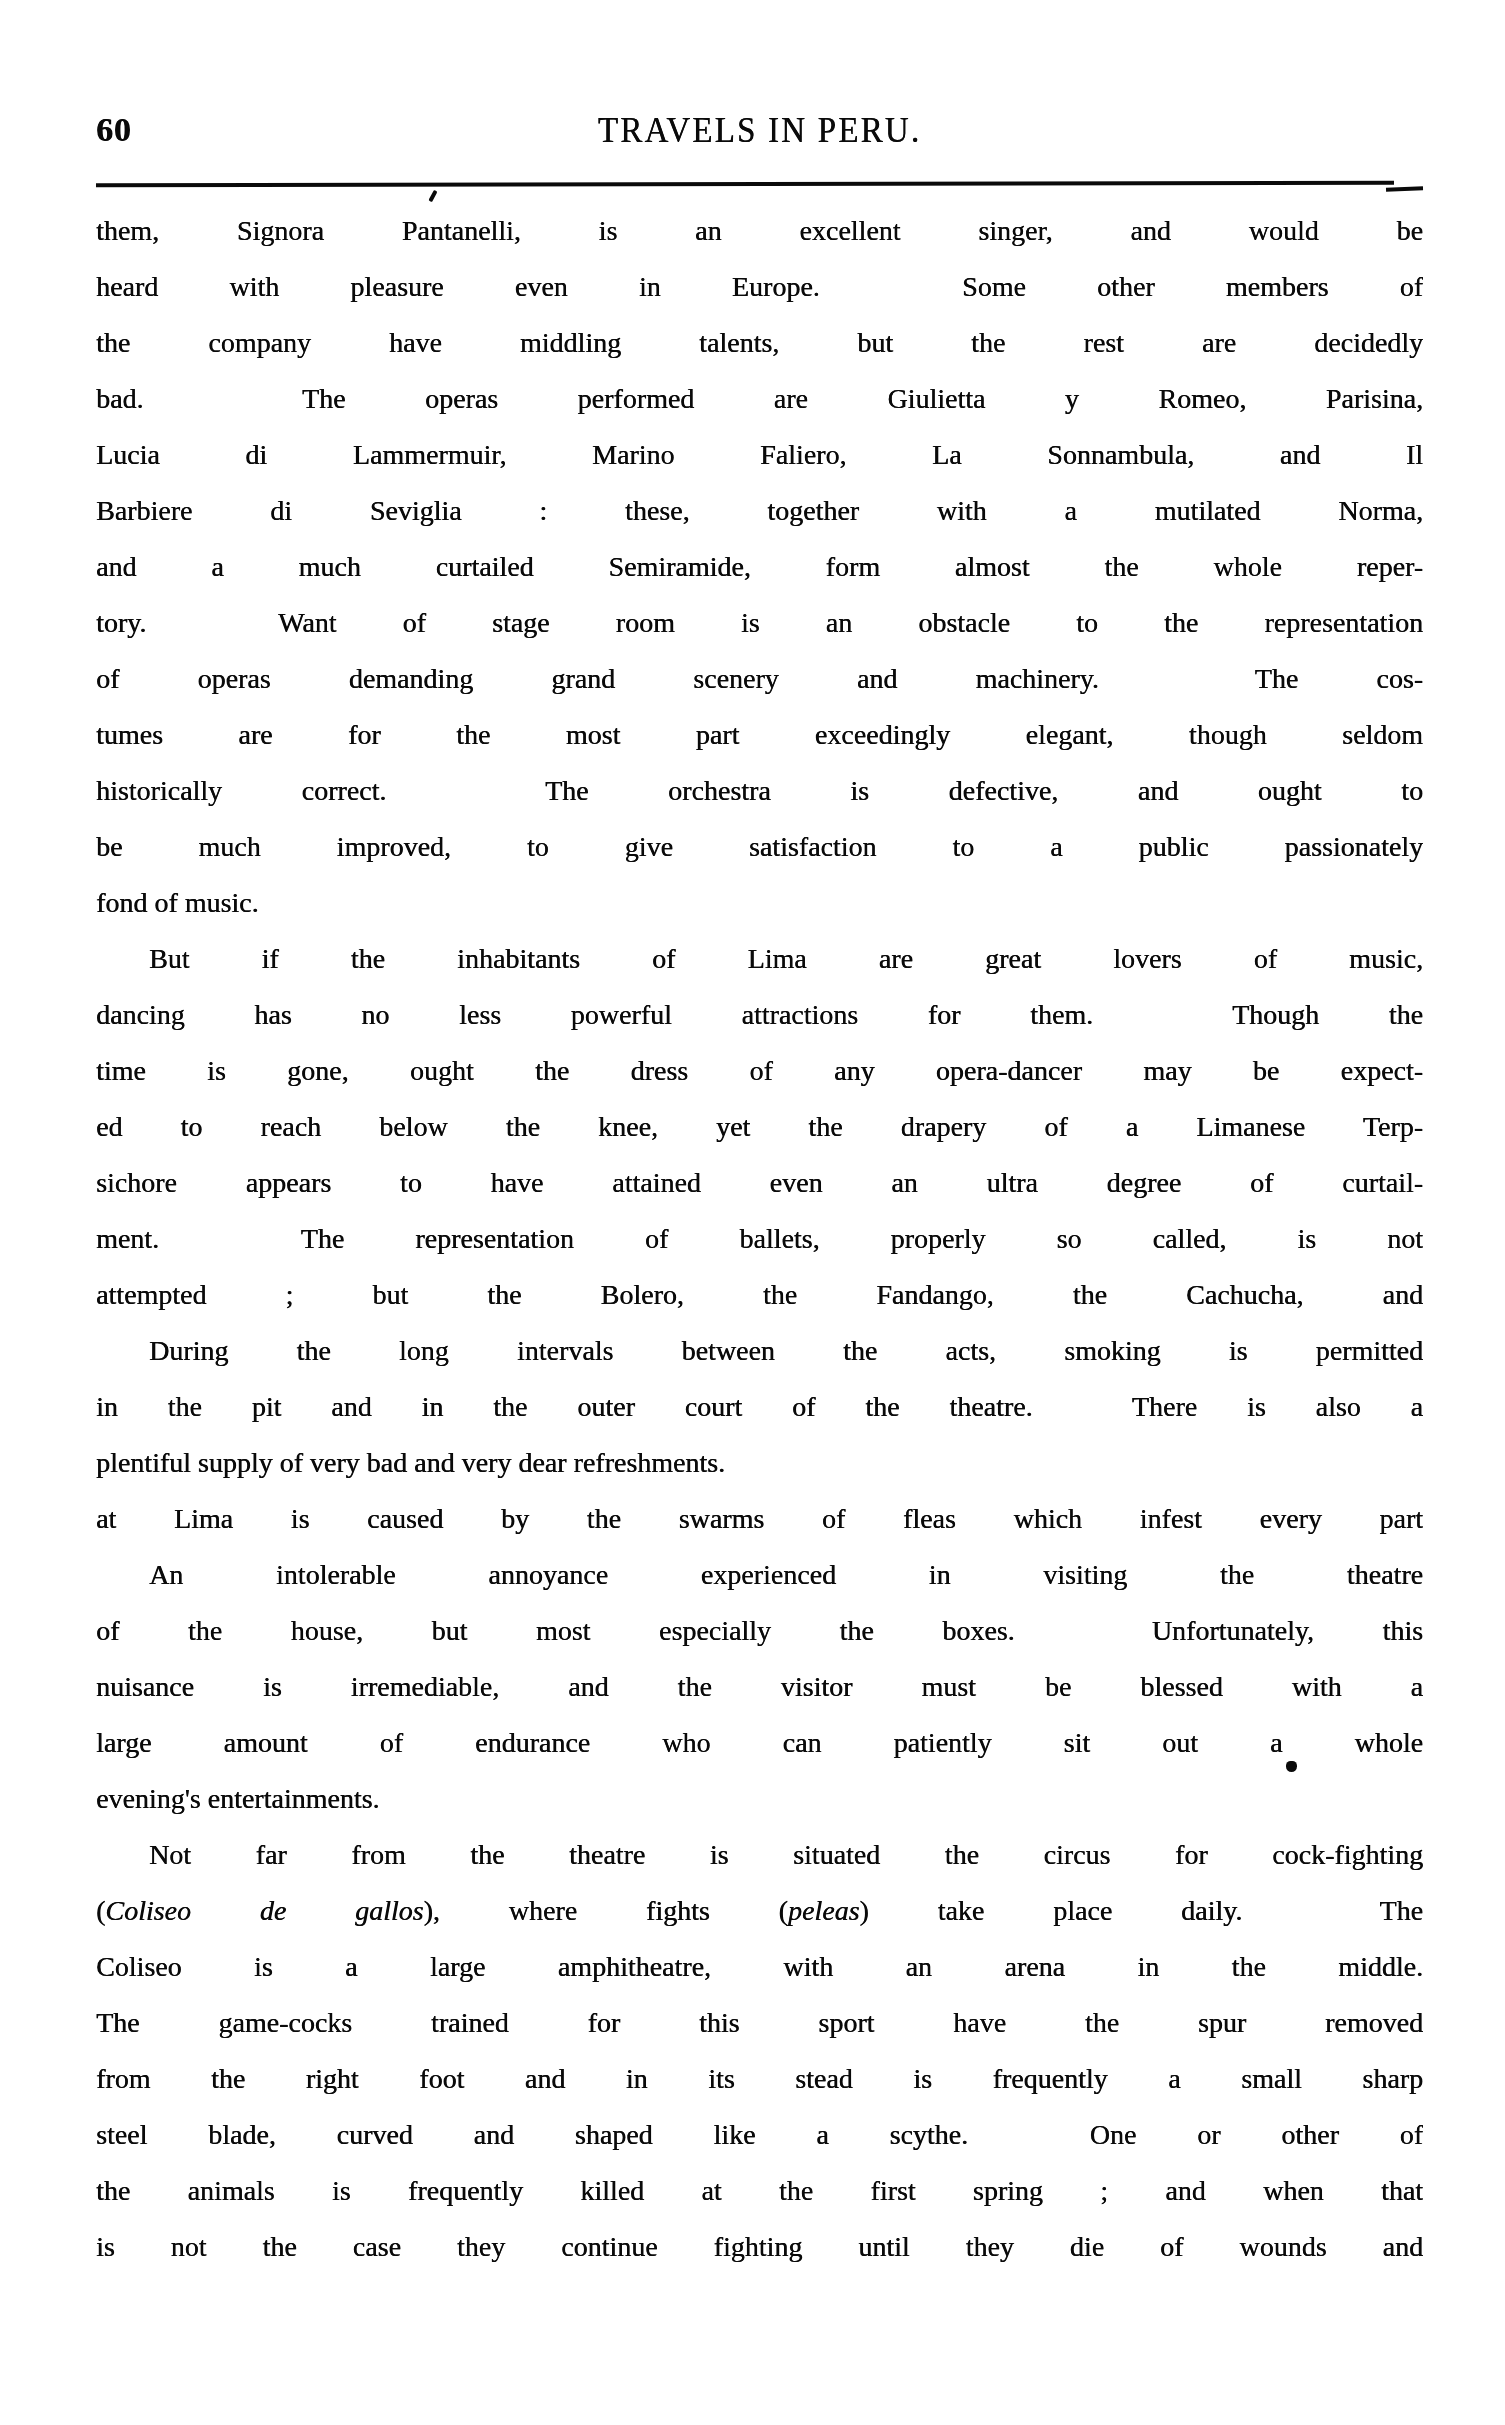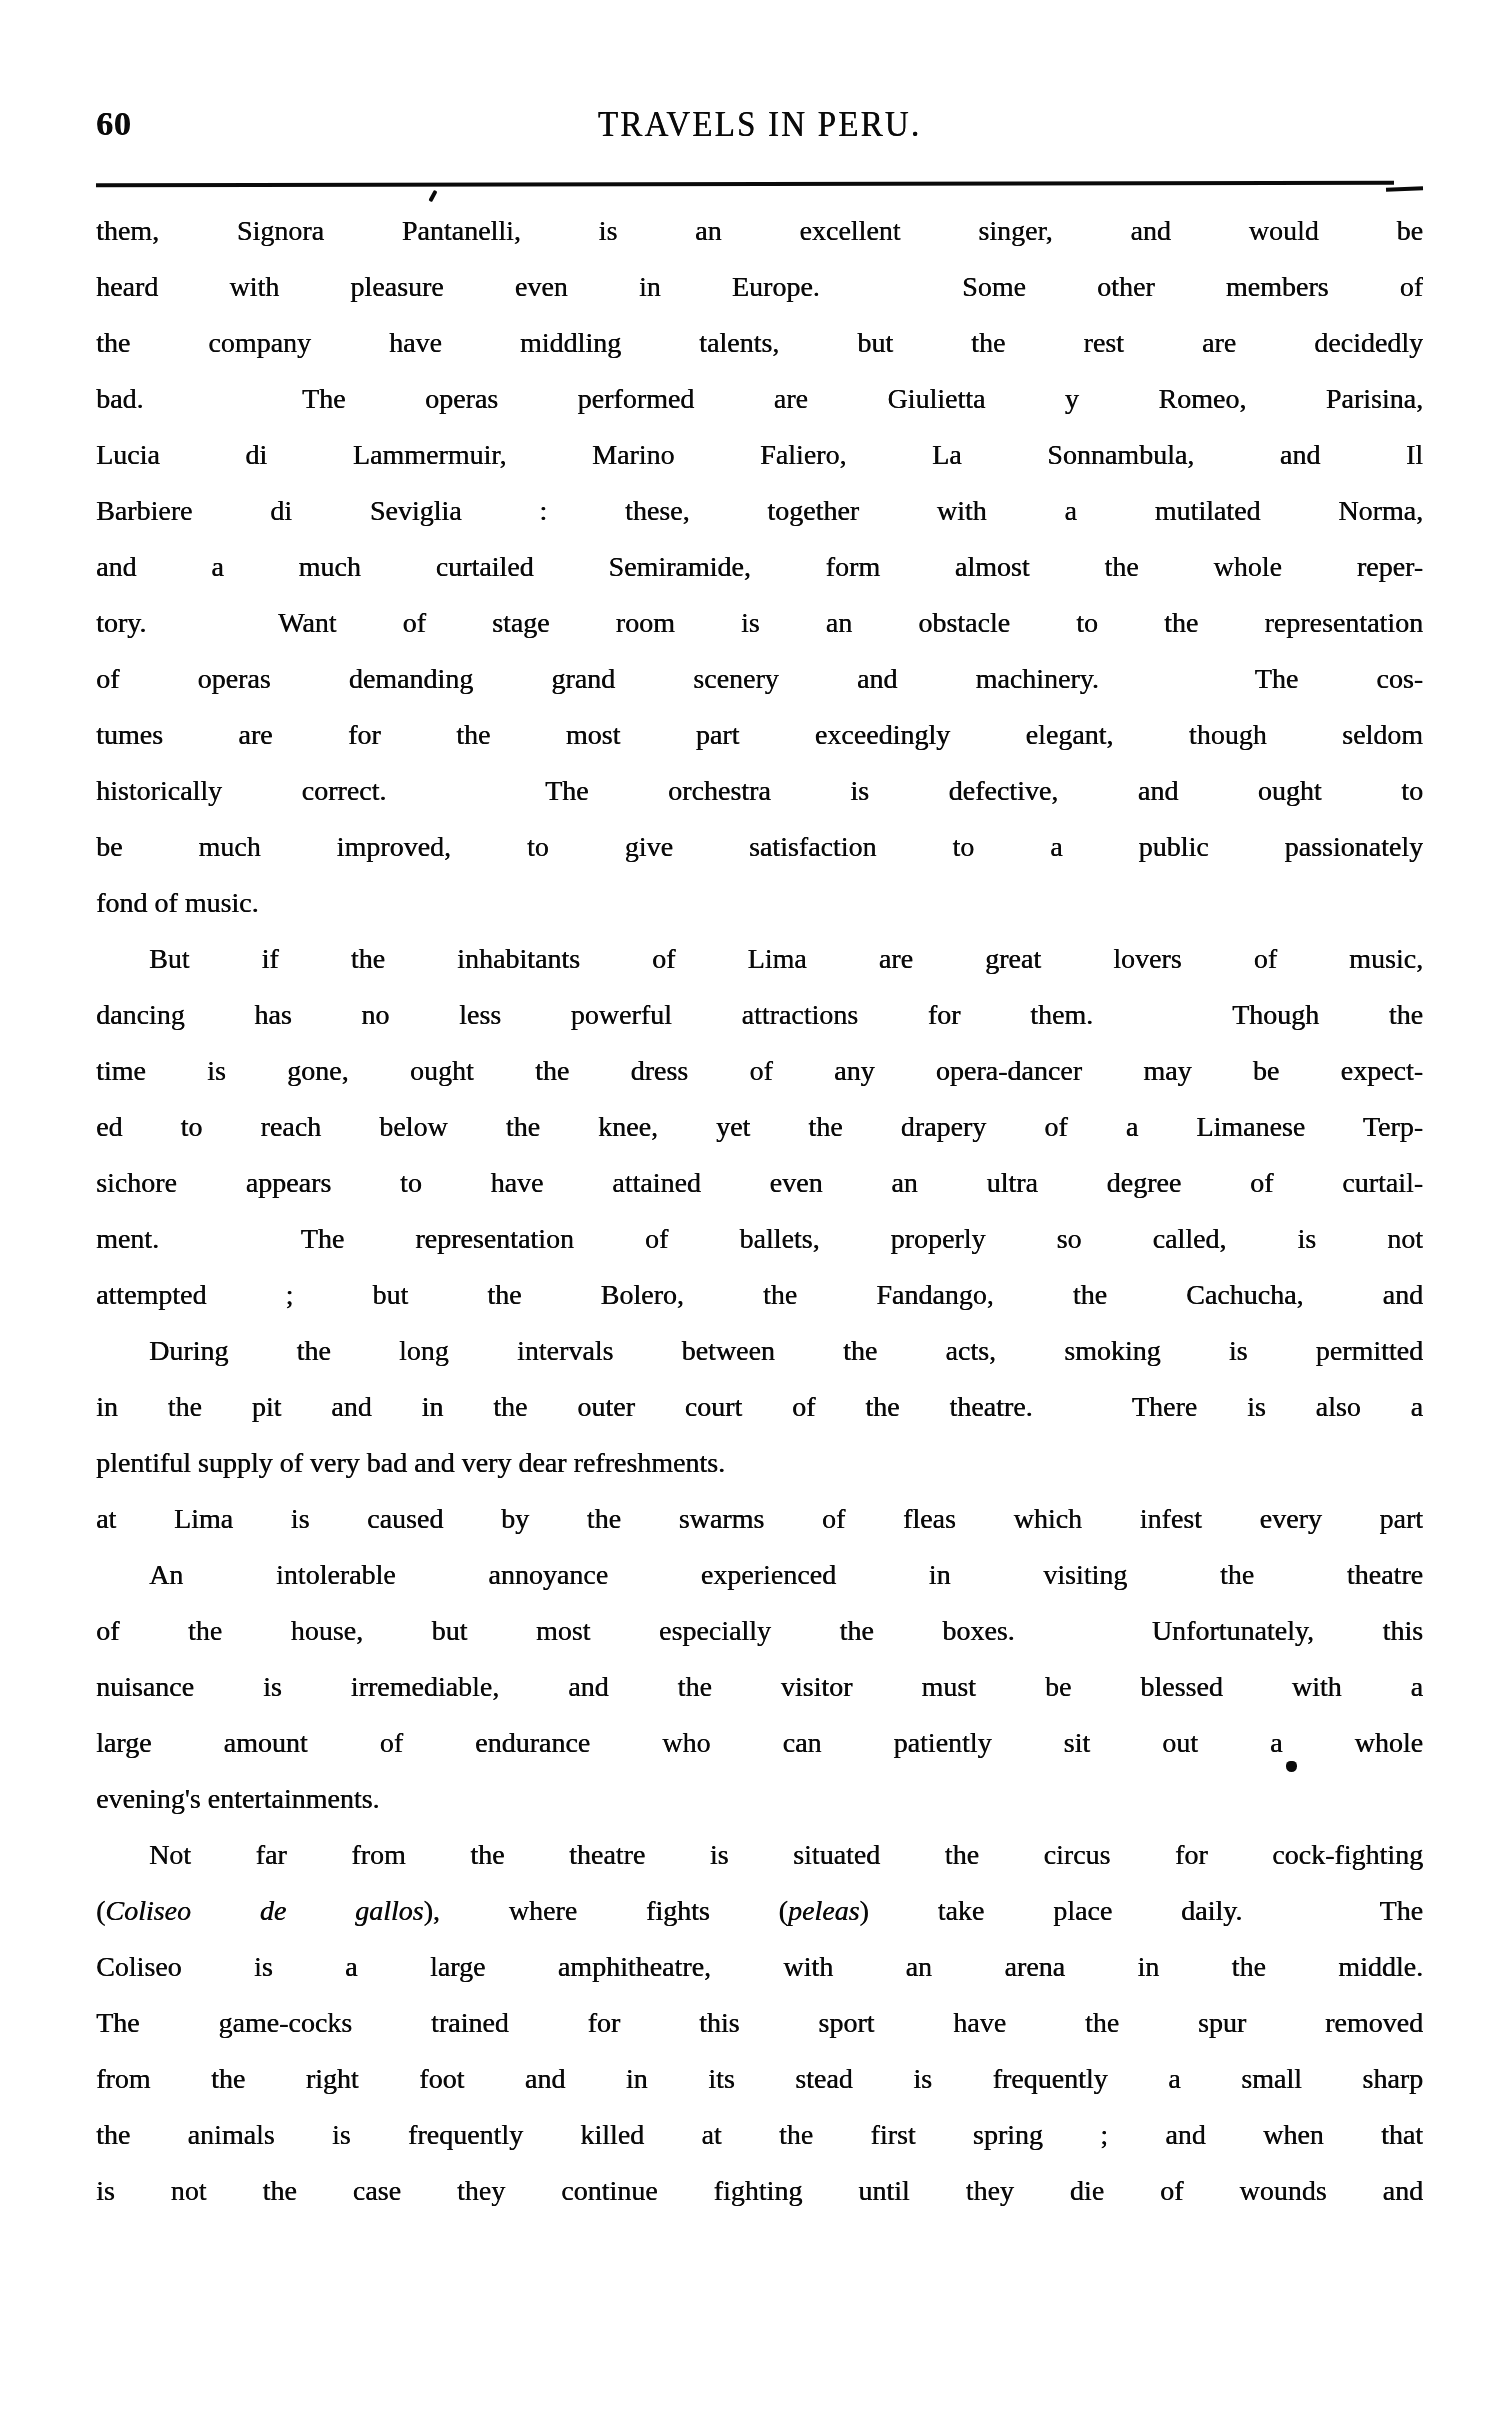--- a/index.html
+++ b/index.html
@@ -8,21 +8,21 @@
     width: 1506px;
     height: 2426px;
     background: #ffffff;
     color: #0a0a0a;
     font-family: "Liberation Serif", "DejaVu Serif", serif;
     overflow: hidden;
   }
   .header-row {
     position: absolute;
     left: 96px;
-    top: 105px;
+    top: 111px;
     width: 1327px;
     height: 41px;
   }
   .page-number {
     position: absolute;
     left: 0;
     top: 0;
     font-size: 34px;
     font-weight: bold;
     letter-spacing: 0.7px;
@@ -123,19 +123,20 @@
       <div class="line indent">An intolerable annoyance experienced in visiting the theatre</div>
       <div class="line">of the house, but most especially the boxes.&nbsp; Unfortunately, this</div>
       <div class="line">nuisance is irremediable, and the visitor must be blessed with a</div>
       <div class="line">large amount of endurance who can patiently sit out a whole</div>
       <div class="line flush">evening's entertainments.</div>
       <div class="line indent">Not far from the theatre is situated the circus for cock-fighting</div>
       <div class="line">(<i>Coliseo de gallos</i>), where fights (<i>peleas</i>) take place daily.&nbsp; The</div>
       <div class="line">Coliseo is a large amphitheatre, with an arena in the middle.</div>
       <div class="line">The game-cocks trained for this sport have the spur removed</div>
       <div class="line">from the right foot and in its stead is frequently a small sharp</div>
+      <div class="line">steel blade, curved and shaped like a scythe.&nbsp; One or other of</div>
       <div class="line">the animals is frequently killed at the first spring ; and when that</div>
       <div class="line">is not the case they continue fighting until they die of wounds and</div>
     </div>
 <div class="artifact tick" style="left: 431px; top: 190px;"></div>
     <div class="artifact blot" style="left: 1286px; top: 1761px;"></div>
   </div>
 
 
 </body></html>

